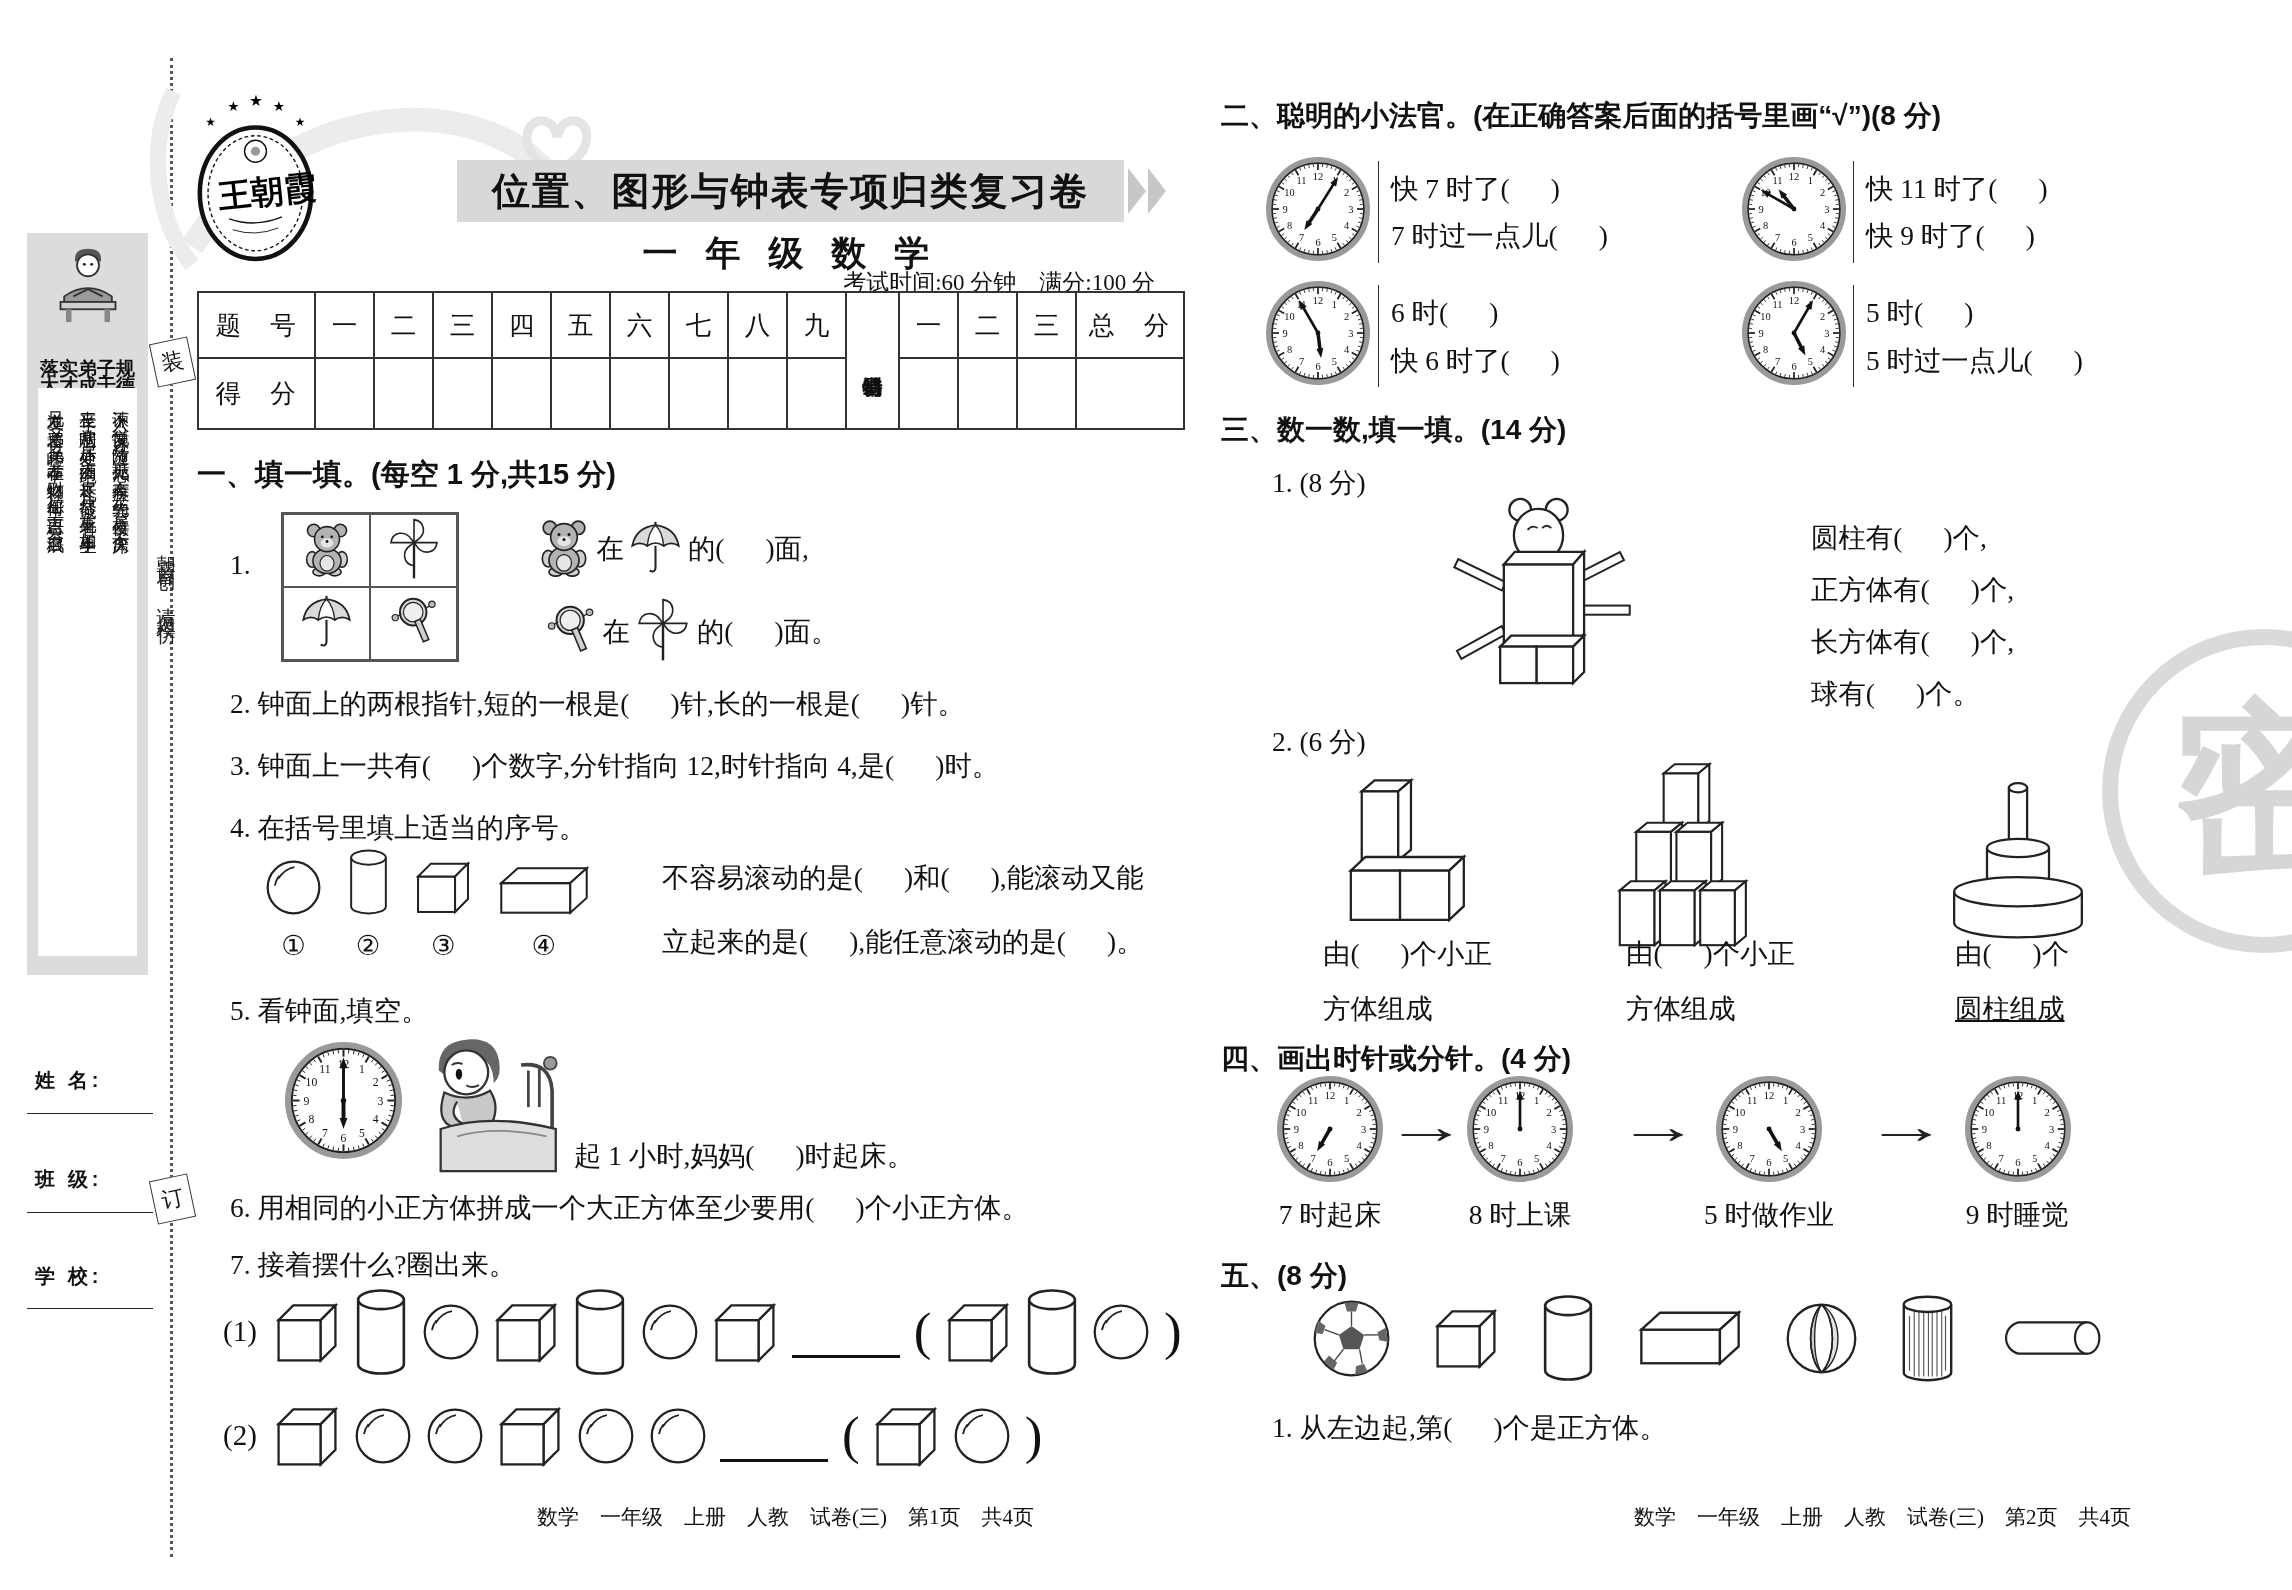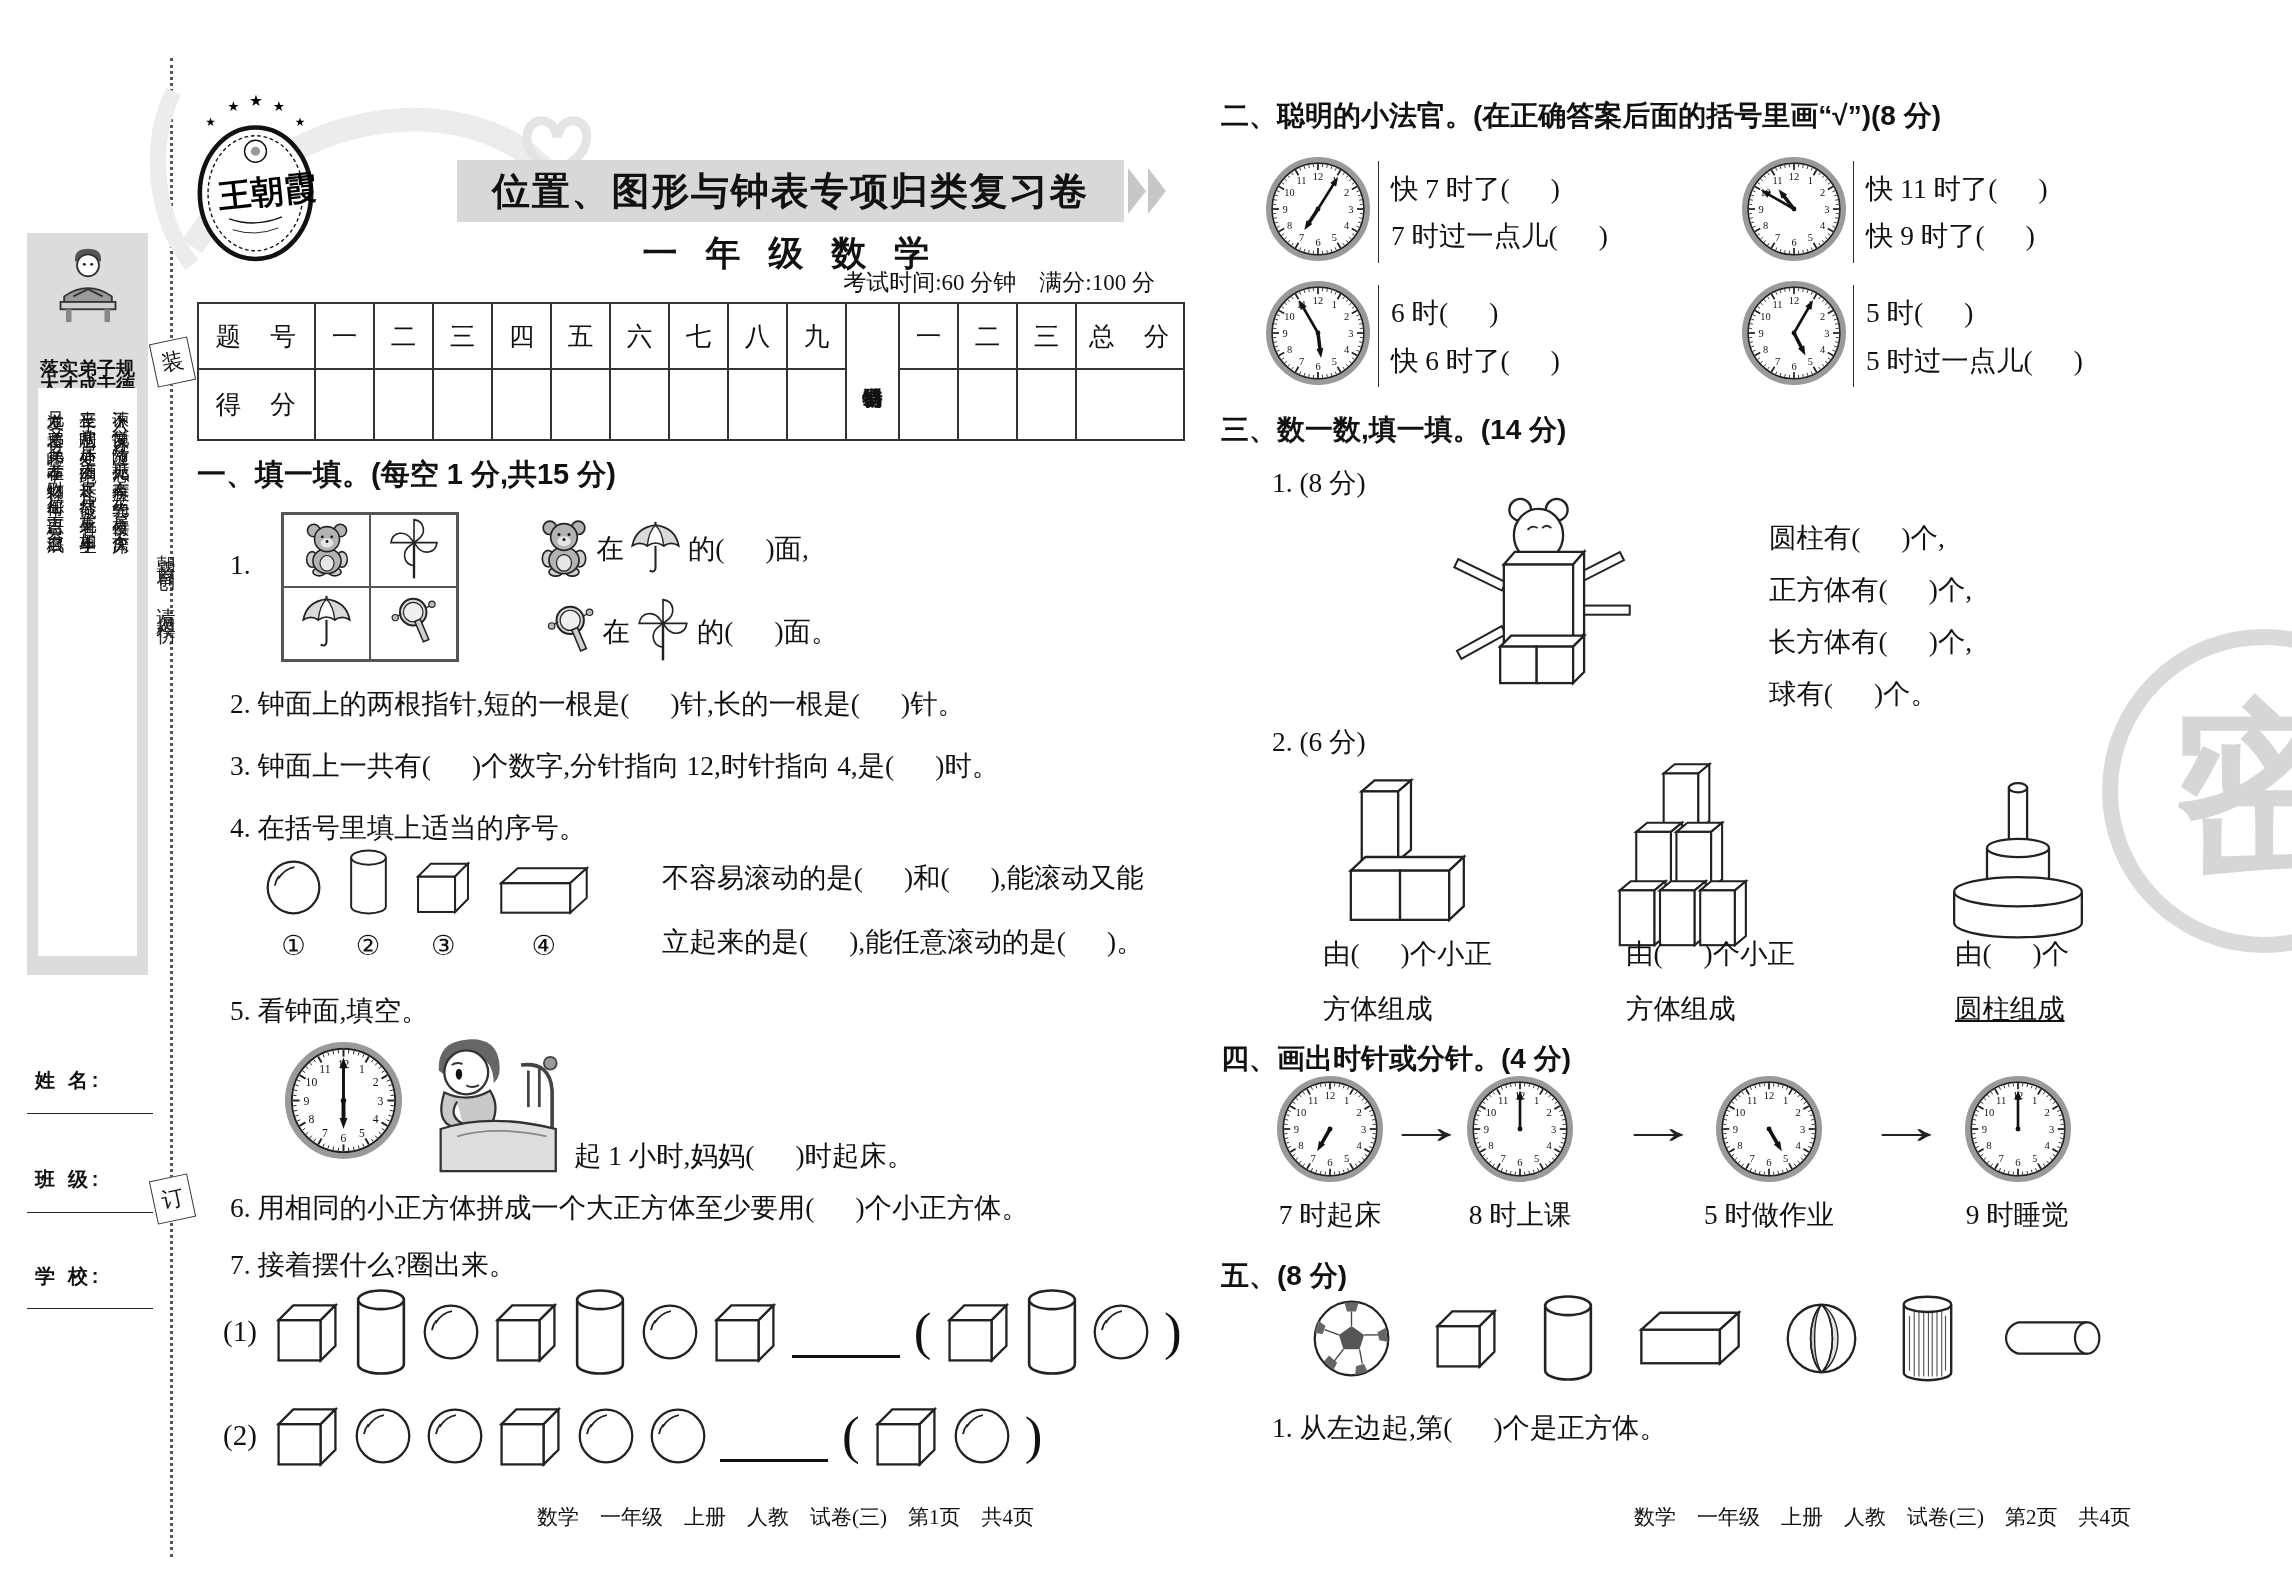--- a/index.html
+++ b/index.html
@@ -34,21 +34,21 @@
   #ribbon-decor{left:137px;top:64px;width:658px;height:210px;}
   #logo{left:187px;top:91px;width:137px;height:178px;}
   #title-bar{left:457px;top:160px;width:667px;height:62px;background:#d8d8d8;display:flex;
              align-items:center;justify-content:center;font-size:38px;letter-spacing:1.8px;}
   .chev{width:0;height:0;border-top:23px solid transparent;border-bottom:23px solid transparent;
         border-left:18.3px solid #c7c7c7;}
   #chev1{left:1128px;top:168px;}#chev2{left:1148px;top:168px;}
   #subtitle{left:457px;top:230px;width:667px;text-align:center;font-size:35px;letter-spacing:9.1px;}
   #exam-info{left:603px;top:269px;width:552px;text-align:right;font-size:23px;}
   
-  #score-table{left:197px;top:302px;border-collapse:collapse;table-layout:fixed;padding-left:8px;}
+  #score-table{left:197px;top:291px;border-collapse:collapse;table-layout:fixed;padding-left:8px;}
   #score-table td{border:2.3px solid #333;text-align:center;font-size:25.6px;padding:0;}
   #score-table .lab{width:115px;letter-spacing:1.8px;}
   #score-table .c{width:57px;}
   #score-table .tot{width:106px;letter-spacing:1.8px;border-radius:18px;}
   #score-table .spec{width:51px;font-size:20px;font-family:"Liberation Sans",sans-serif;
       font-weight:bold;}
   #score-table .spec div{writing-mode:vertical-rl;text-orientation:upright;margin:0 auto;line-height:1.05;}
   #score-table tr:nth-child(1) td{height:64px;}
   #score-table tr:nth-child(2) td{height:69px;}
   
@@ -89,21 +89,21 @@
   #s2c1{left:1742px;top:157px;}#s2d1{left:1853px;top:161px;}
   #s2c1o1{left:1866px;top:172px;}#s2c1o2{left:1866px;top:219px;}
   #s2c2{left:1266px;top:281px;}#s2d2{left:1378px;top:285px;}
   #s2c2o1{left:1391px;top:296px;}#s2c2o2{left:1391px;top:344px;}
   #s2c3{left:1742px;top:281px;}#s2d3{left:1853px;top:285px;}
   #s2c3o1{left:1866px;top:296px;}#s2c3o2{left:1866px;top:344px;}
   #s3-title{left:1221px;top:411px;font-size:28px;}
   #s3-q1{left:1272px;top:466px;}
   #robot{left:1440px;top:493px;width:228px;height:206px;}
   #s3-stats{left:1769px;top:512px;}
-  #s3-stats .q{line-height:52px;}
+  #s3-stats .q{line-height:52px;margin-left:42px;}
   #s3-q2{left:1272px;top:725px;}
   #fig1{left:1336px;top:775px;width:139px;height:164px;}
   #fig2{left:1605px;top:757px;width:205px;height:190px;}
   #fig3{left:1935px;top:773px;width:166px;height:170px;}
   #cap1a{left:1323px;top:937px;}#cap1b{left:1323px;top:992px;}
   #cap2a{left:1626px;top:937px;}#cap2b{left:1626px;top:992px;}
   #cap3a{left:1955px;top:937px;}#cap3b{left:1955px;top:992px;text-decoration:underline;}
   #s4-title{left:1221px;top:1040px;font-size:28px;}
   #s4c0{left:1277px;top:1076px;}#s4c1{left:1467px;top:1076px;}
   #s4c2{left:1716px;top:1076px;}#s4c3{left:1965px;top:1076px;}

